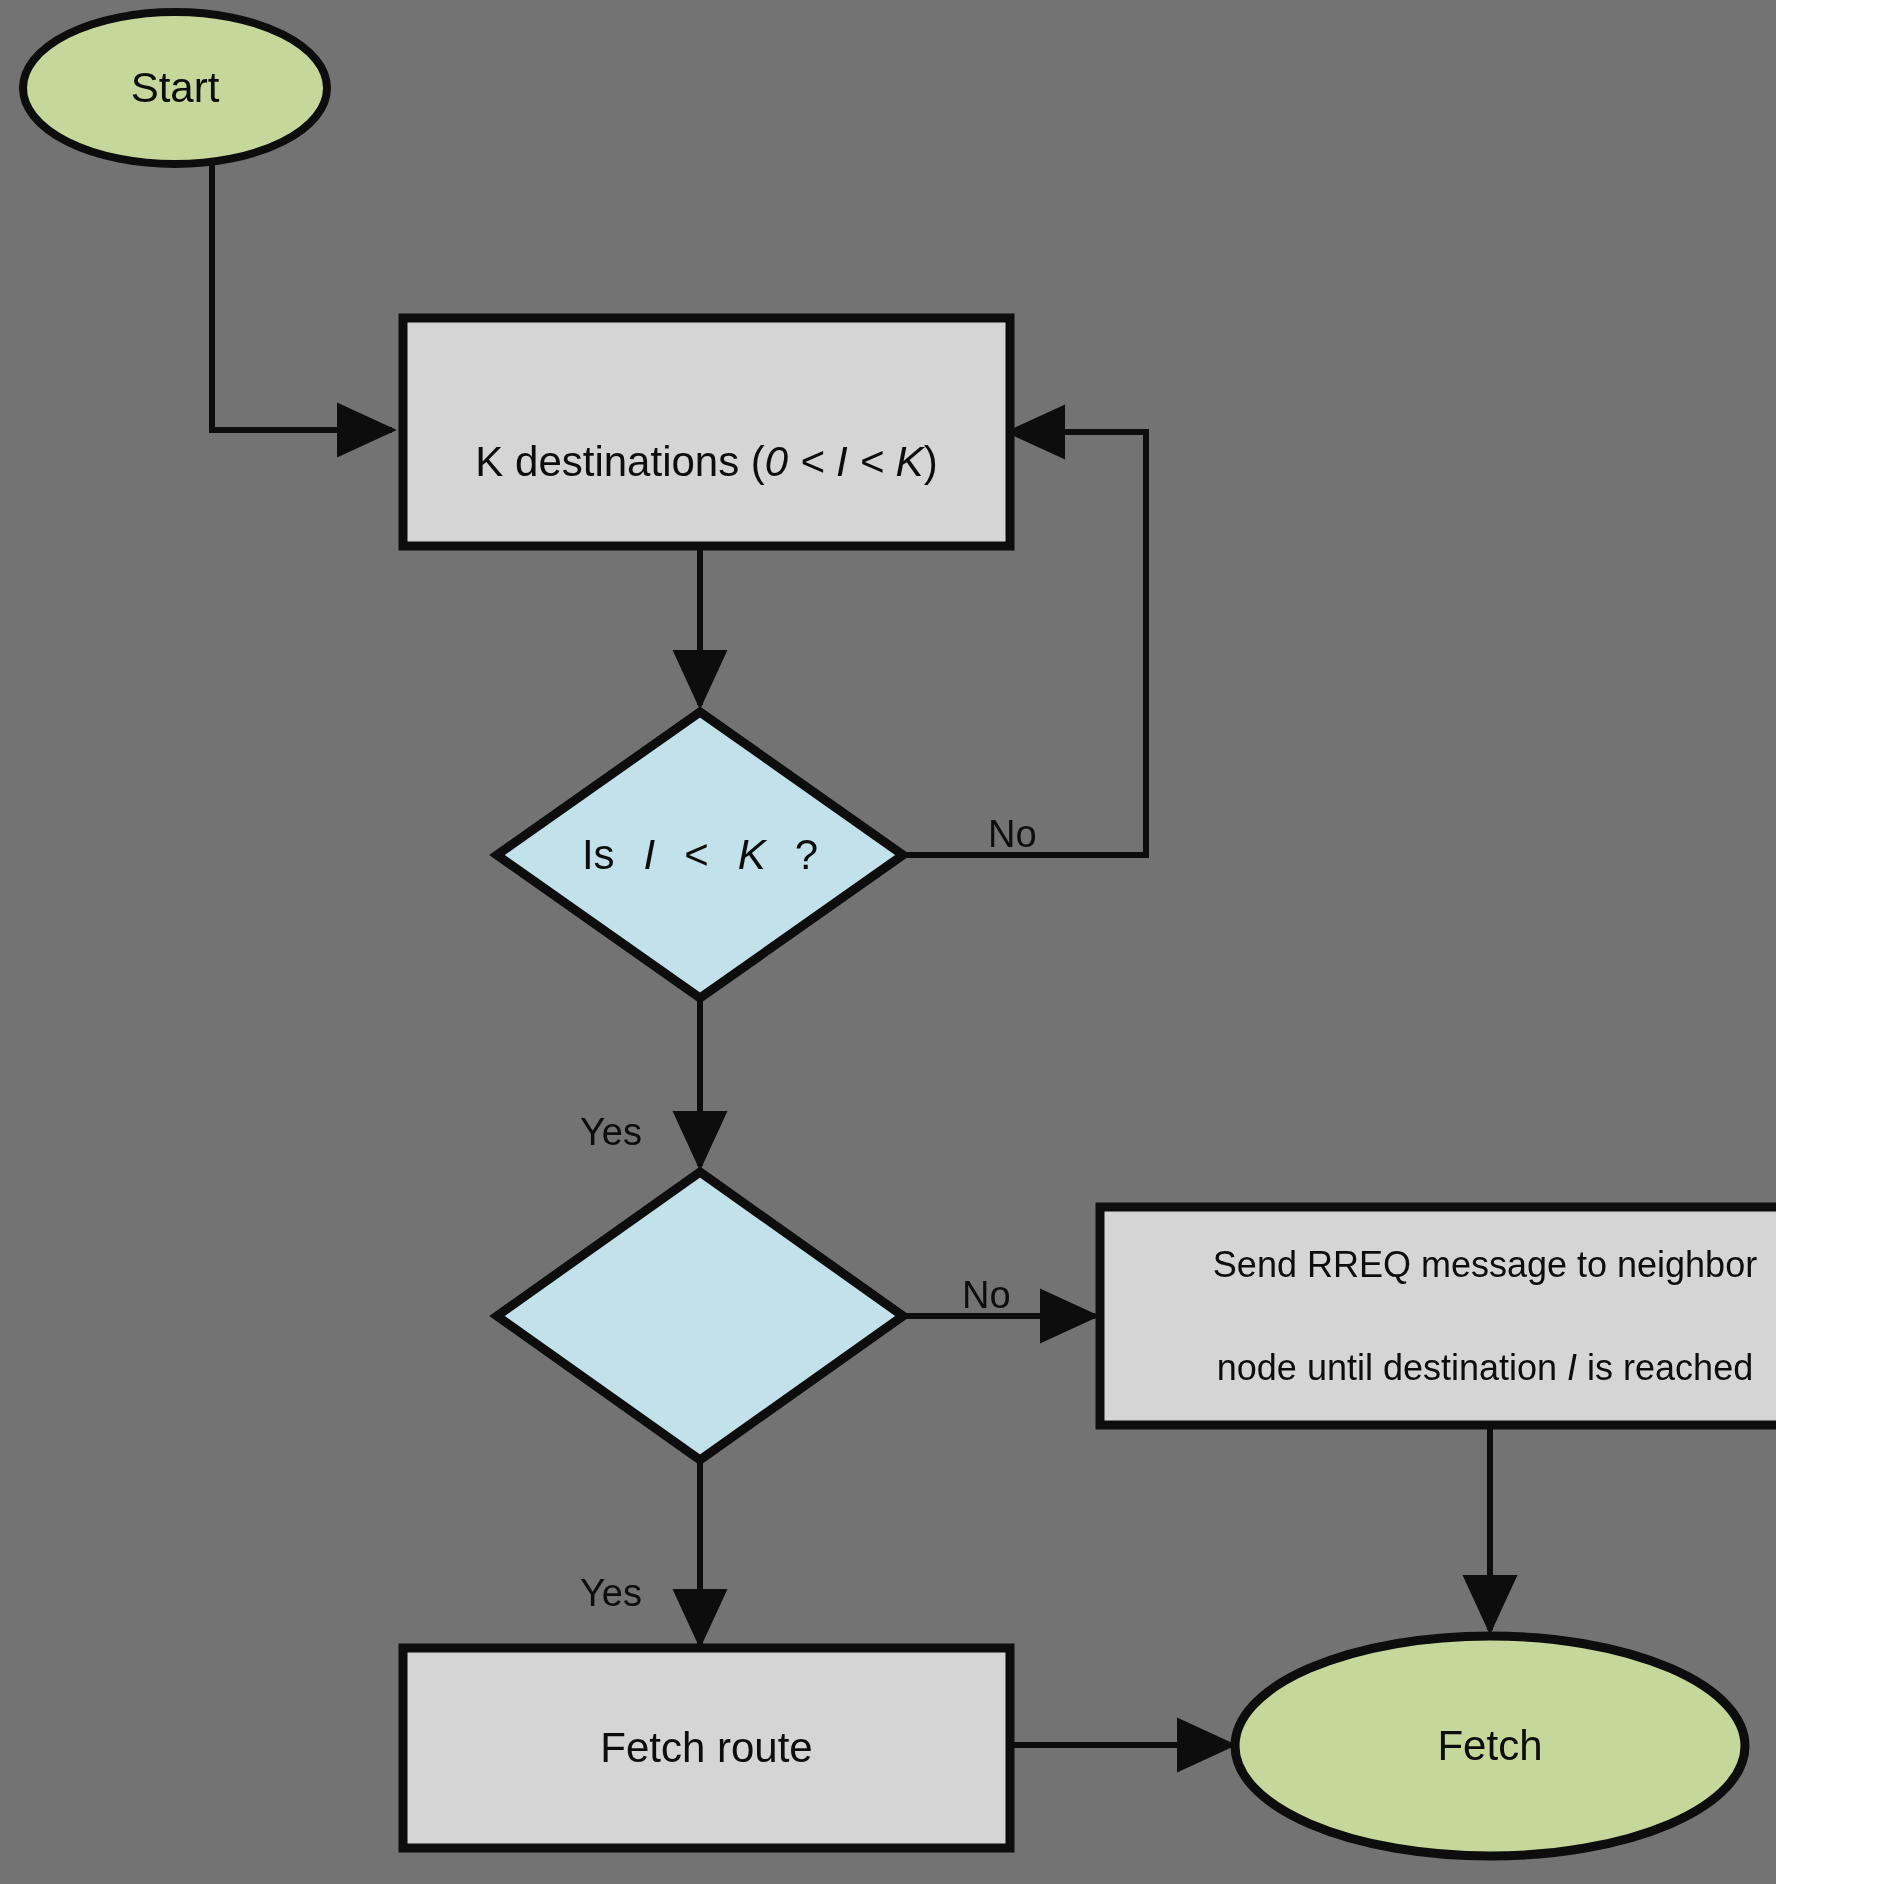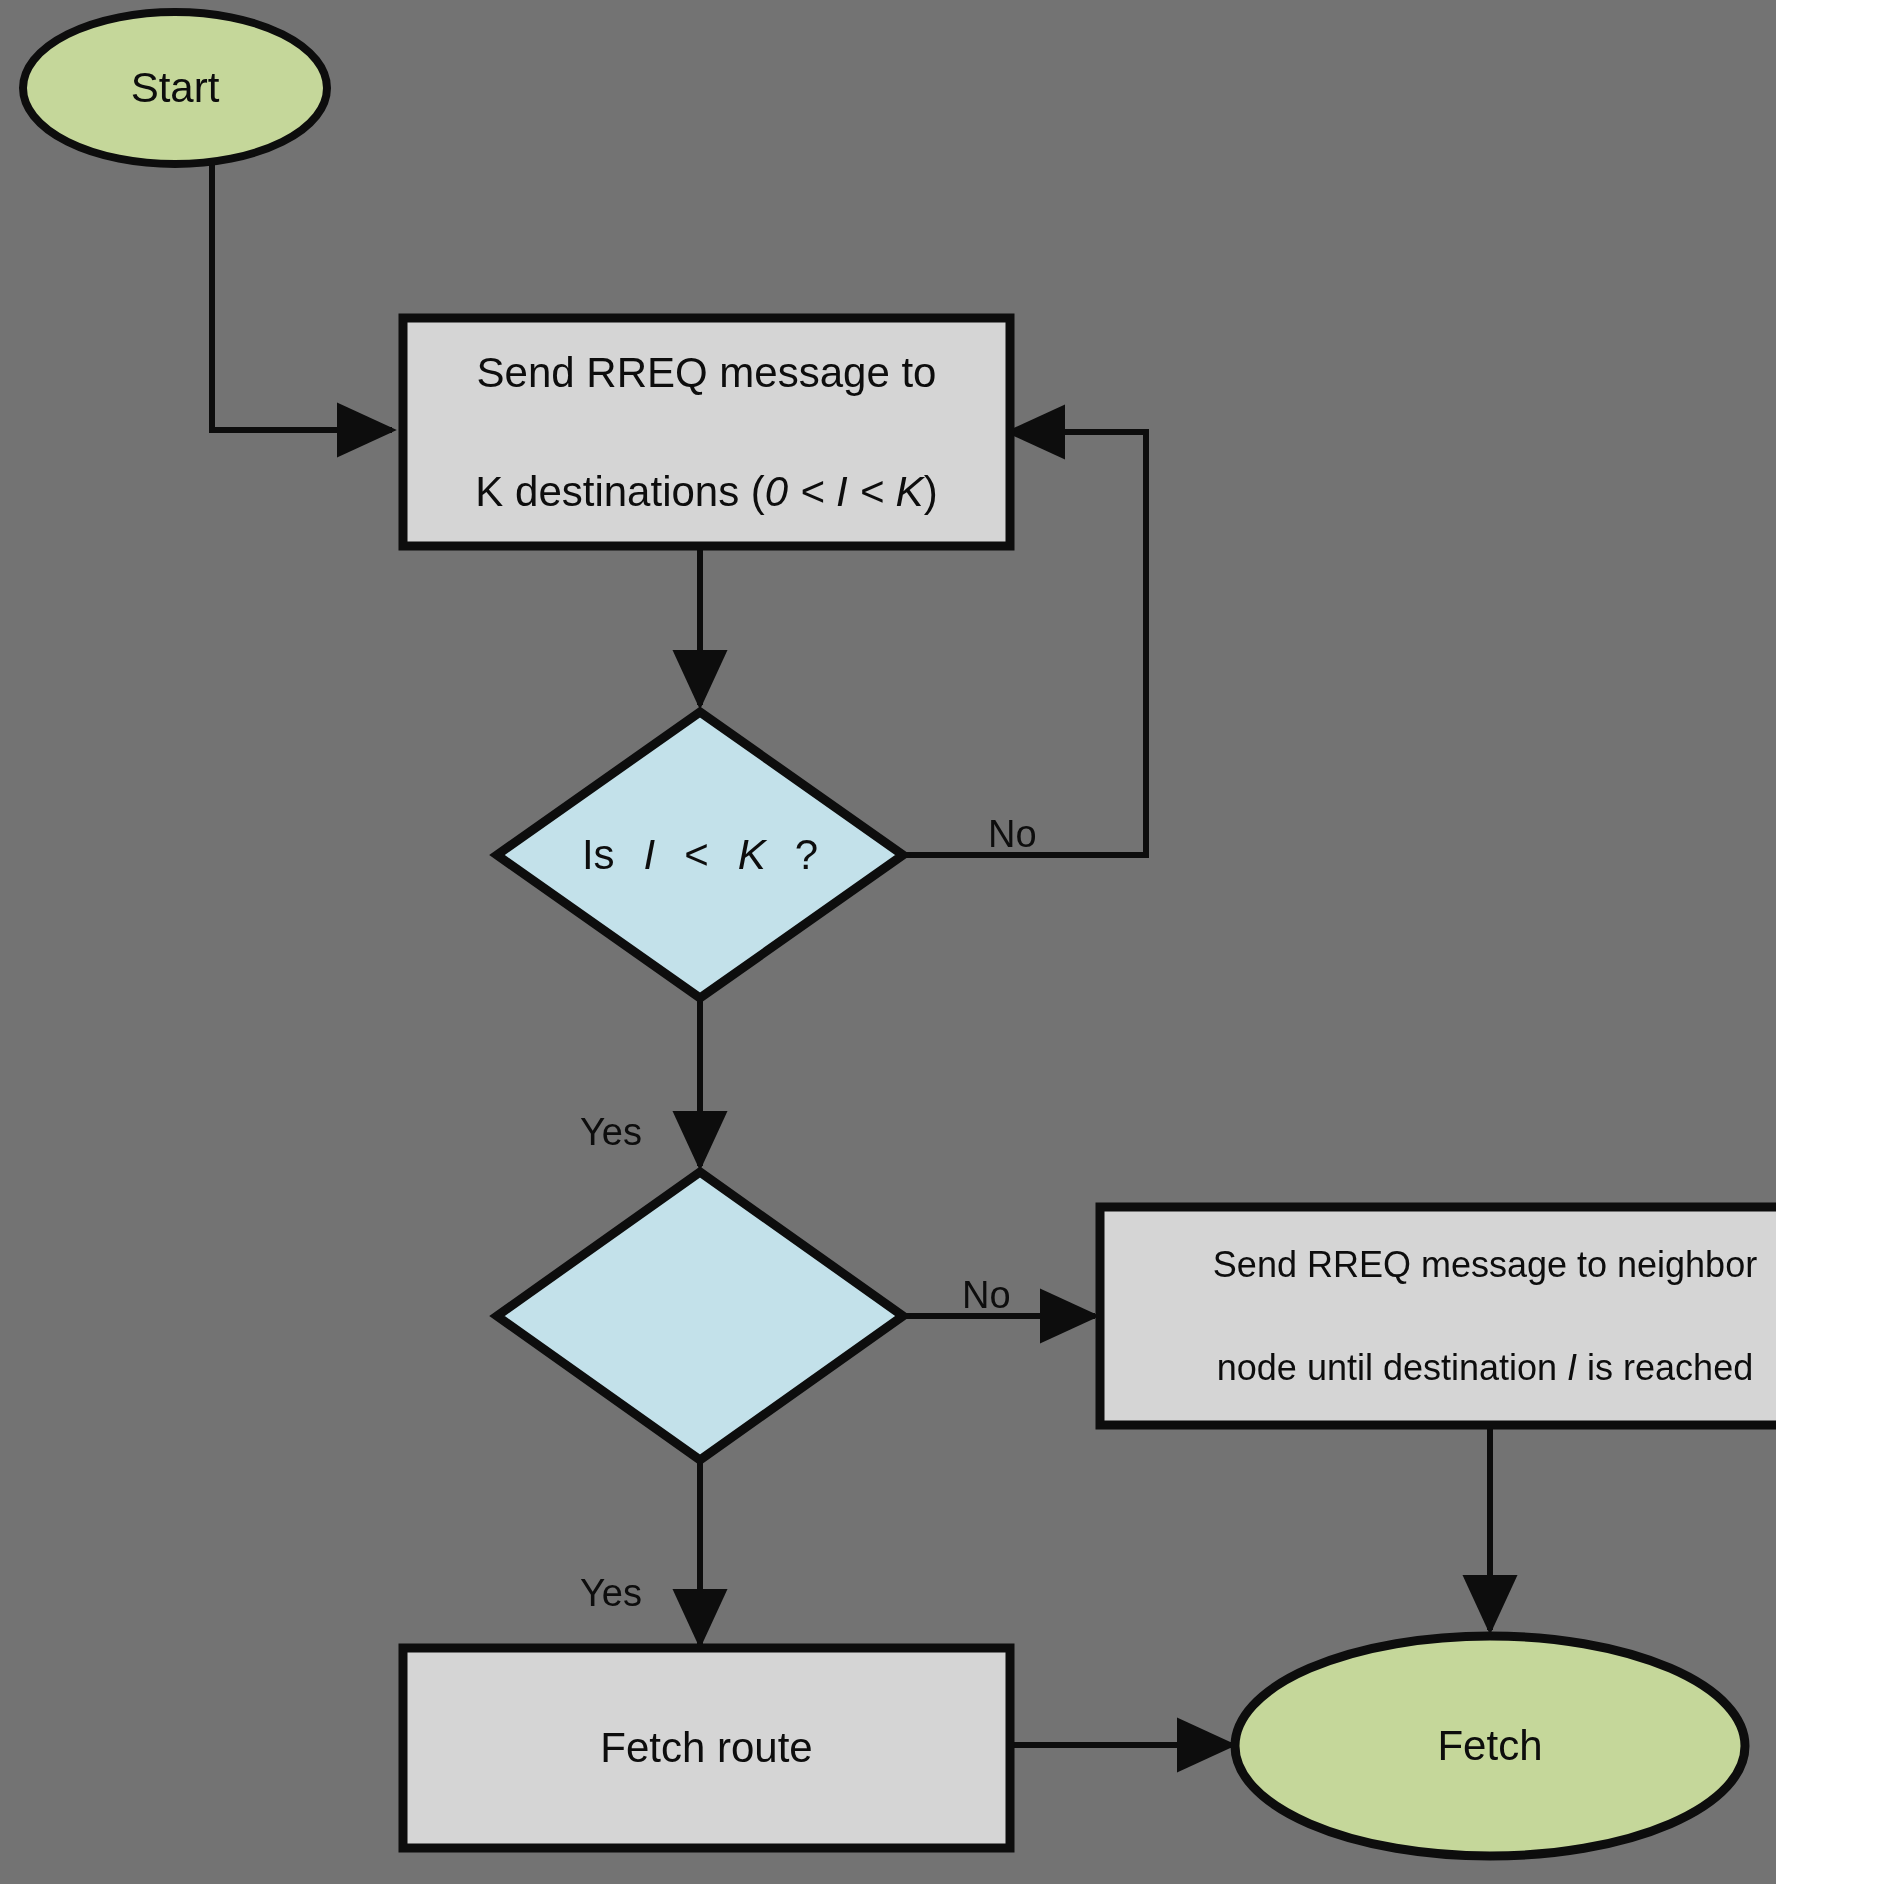--- a/index.html
+++ b/index.html
@@ -71,21 +71,20 @@
     <rect x="1100" y="1207" width="770" height="218" fill="#d5d5d5" stroke="#0d0d0d" stroke-width="9"></rect>
 
     <rect x="403" y="1648" width="607" height="200" fill="#d5d5d5" stroke="#0d0d0d" stroke-width="9"></rect>
 
     <ellipse cx="1490" cy="1746" rx="255" ry="110" fill="#c5d79a" stroke="#0d0d0d" stroke-width="9"></ellipse>
   </svg>
 
   <div class="node-label" style="left:23px;top:48px;width:304px;height:80px;font-size:42px;">Start</div>
 
   <div class="node-label" style="left:408px;top:323px;width:597px;height:218px;font-size:42px;flex-direction:column;">
-    <div>Send RREQ message to</div>
     <div>
       <span>K destinations (</span><span class="ital">0 &lt; I &lt; K</span><span>)</span>
     </div>
   </div>
 
   <div class="node-label" style="left:520px;top:815px;width:360px;height:80px;font-size:42px;gap:29px;">
     <span>Is </span><span class="ital">I</span><span> &lt; </span><span class="ital">K</span><span>?</span>
   </div>
 
 

